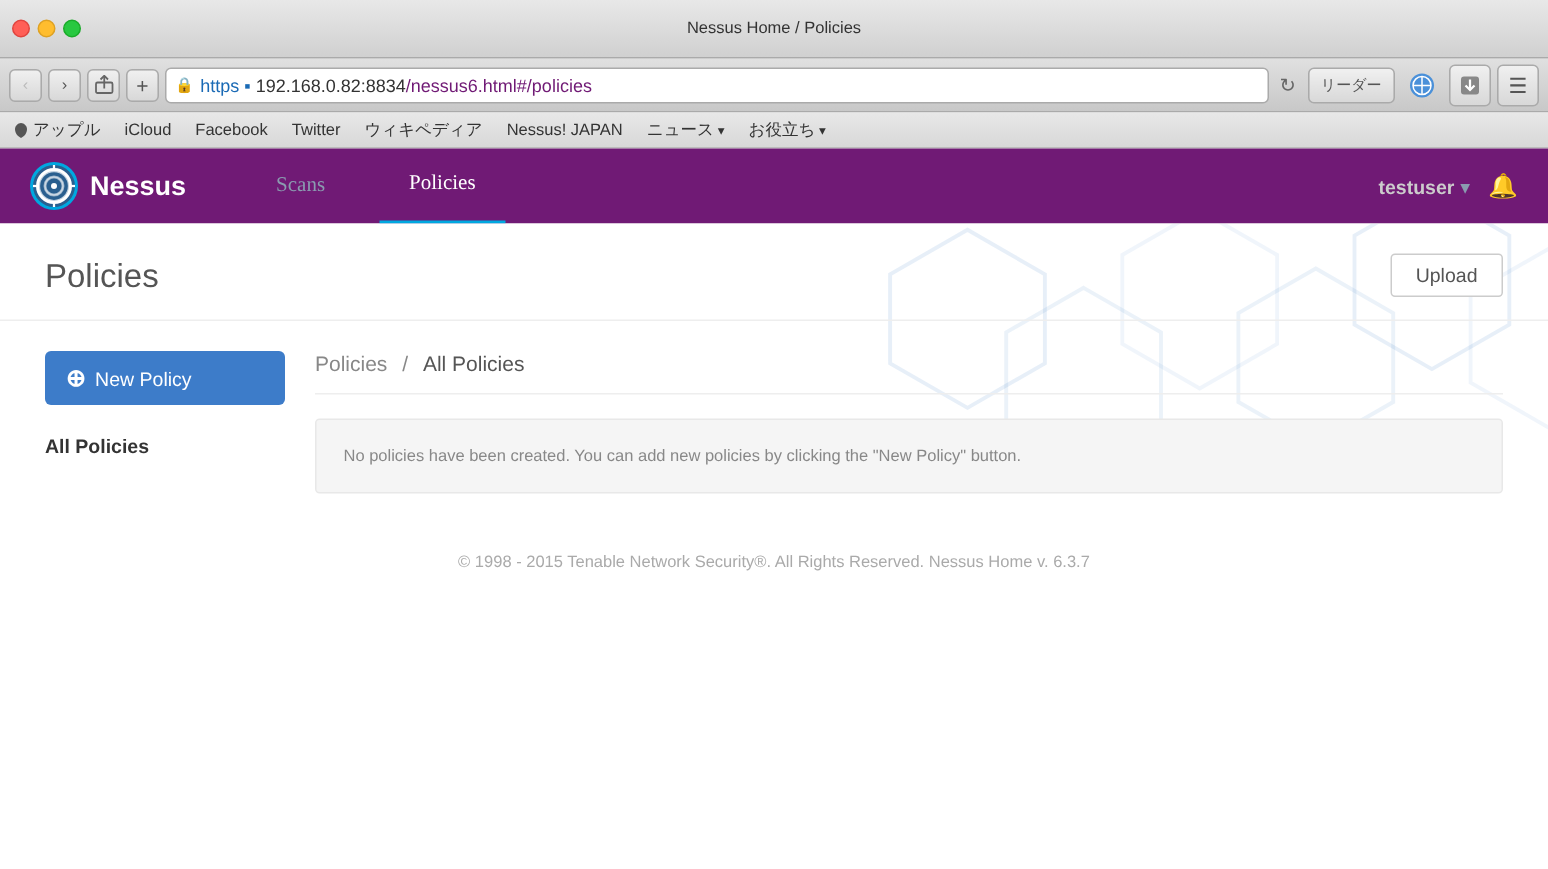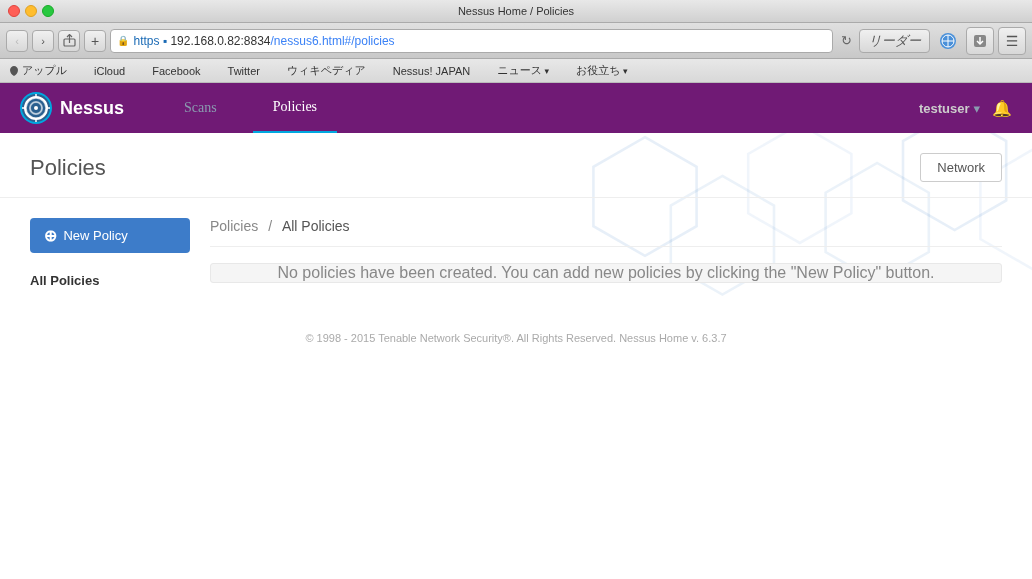--- a/index.html
+++ b/index.html
@@ -1,21 +1,21 @@
 <!DOCTYPE html>
 <html><head>
   <meta charset="utf-8">
   <style>
     * { margin: 0; padding: 0; box-sizing: border-box; }
     body { font-family: Arial, sans-serif; font-size: 13px; background: #fff; width: 1032px; height: 579px; overflow: hidden; }
 
     
     .browser-titlebar {
       background: linear-gradient(to bottom, #e8e8e8, #d0d0d0);
-      height: 23px;
+      height: 39px;
       display: flex;
       align-items: center;
       justify-content: center;
       border-bottom: 1px solid #aaa;
       position: relative;
     }
     .browser-titlebar-title {
       font-size: 11px;
       color: #333;
     }
@@ -75,22 +75,22 @@
       gap: 4px;
     }
     .address-lock { color: #888; font-size: 10px; }
     .refresh-btn {
       width: 18px; height: 18px; display: flex; align-items: center;
       justify-content: center; font-size: 13px; color: #666; cursor: pointer;
     }
     .reader-btn {
       height: 24px; border: 1px solid #aaa; border-radius: 4px;
       background: linear-gradient(to bottom, #f0f0f0, #d8d8d8);
-      padding: 0 8px; font-size: 13px; color: #555; cursor: pointer;
-      display: flex; align-items: center; font-style: italic;
+      padding: 0 8px; font-size: 10px; color: #555; cursor: pointer;
+      display: flex; align-items: center;
     }
     .downloads-btn {
       width: 28px; height: 28px; border: 1px solid #aaa; border-radius: 4px;
       background: linear-gradient(to bottom, #f0f0f0, #d8d8d8);
       display: flex; align-items: center; justify-content: center; cursor: pointer;
     }
     .sidebar-toggle-btn {
       width: 28px; height: 28px; border: 1px solid #aaa; border-radius: 4px;
       background: linear-gradient(to bottom, #f0f0f0, #d8d8d8);
       display: flex; align-items: center; justify-content: center; cursor: pointer;
@@ -102,21 +102,21 @@
       font-size: 16px;
     }
 
     
     .bookmarks-bar {
       background: linear-gradient(to bottom, #e8e8e8, #d8d8d8);
       height: 24px;
       display: flex;
       align-items: center;
       padding: 0 8px;
-      gap: 27px;
+      gap: 16px;
       border-bottom: 1px solid #bbb;
       font-size: 11px;
       color: #333;
     }
     .bookmark-item { cursor: pointer; color: #333; white-space: nowrap; }
     .bookmark-item.with-arrow::after { content: ' ▾'; font-size: 9px; }
 
     
     .app-wrapper {
       height: calc(579px - 22px - 36px - 24px);
@@ -286,23 +286,24 @@
       border-bottom: 1px solid #eee;
     }
     .breadcrumb-current {
       color: #555;
       font-weight: 500;
     }
     .empty-message-box {
       background: #f5f5f5;
       border: 1px solid #e8e8e8;
       border-radius: 3px;
-      text-align: center;
+      padding: 18px;
+      text-align: left;
       color: #888;
-      font-size: 16px;
+      font-size: 11px;
     }
 
     
     .footer {
       text-align: center;
       color: #aaa;
       font-size: 11px;
       padding: 20px;
       position: relative;
       z-index: 1;
@@ -328,21 +329,21 @@
       <rect x="1" y="5" width="11" height="7" rx="1" stroke="#666" stroke-width="1.2" fill="none"></rect>
       <line x1="6.5" y1="1" x2="6.5" y2="9" stroke="#666" stroke-width="1.2"></line>
       <polyline points="4,3 6.5,0.5 9,3" stroke="#666" stroke-width="1.2" fill="none"></polyline>
     </svg>
   </div>
   <div class="new-tab-btn">+</div>
   <div class="address-bar">
     <span class="address-lock">🔒</span>
     <span style="font-size:12px;">
       <span style="color:#1a6ab5;">https </span><span style="color:#1a6ab5;">▪</span>
-      <span style="color:#333;">192.168.0.82:8834</span><span style="color:#3b82f6;">/nessus6.html#/policies</span>
+      <span style="color:#333;">192.168.0.82:8834</span><span style="color:#701a75;">/nessus6.html#/policies</span>
     </span>
   </div>
   <div class="refresh-btn">↻</div>
   <div class="reader-btn">リーダー</div>
   <div class="ext-btn">
     <svg width="20" height="20" viewBox="0 0 20 20">
       <circle cx="10" cy="10" r="8" fill="#4a90d9"></circle>
       <circle cx="10" cy="10" r="6" fill="none" stroke="#fff" stroke-width="1"></circle>
       <line x1="10" y1="4" x2="10" y2="16" stroke="#fff" stroke-width="1"></line>
       <line x1="4" y1="10" x2="16" y2="10" stroke="#fff" stroke-width="1"></line>
@@ -417,21 +418,21 @@
         <polygon points="560,60 600,83 600,129 560,152 520,129 520,83" fill="none" stroke="#3d7cc9" stroke-width="2" opacity="0.1"></polygon>
         <polygon points="620,20 660,43 660,89 620,112 580,89 580,43" fill="none" stroke="#3d7cc9" stroke-width="2" opacity="0.08"></polygon>
         <polygon points="680,50 720,73 720,119 680,142 640,119 640,73" fill="none" stroke="#3d7cc9" stroke-width="2" opacity="0.1"></polygon>
         <polygon points="740,10 780,33 780,79 740,102 700,79 700,33" fill="none" stroke="#3d7cc9" stroke-width="2" opacity="0.12"></polygon>
         <polygon points="800,40 840,63 840,109 800,132 760,109 760,63" fill="none" stroke="#3d7cc9" stroke-width="2" opacity="0.08"></polygon>
       </svg>
     </div>
 
     <div class="page-header">
       <h1 class="page-title">Policies</h1>
-      <button class="upload-btn">Network</button>
+      <button class="upload-btn">Upload</button>
     </div>
 
     <div class="main-layout">
 
       <div class="sidebar">
         <button class="new-policy-btn">
           <span class="plus-icon">⊕</span>
           <span>New Policy</span>
         </button>
         <div class="sidebar-item-label">All Policies</div>

